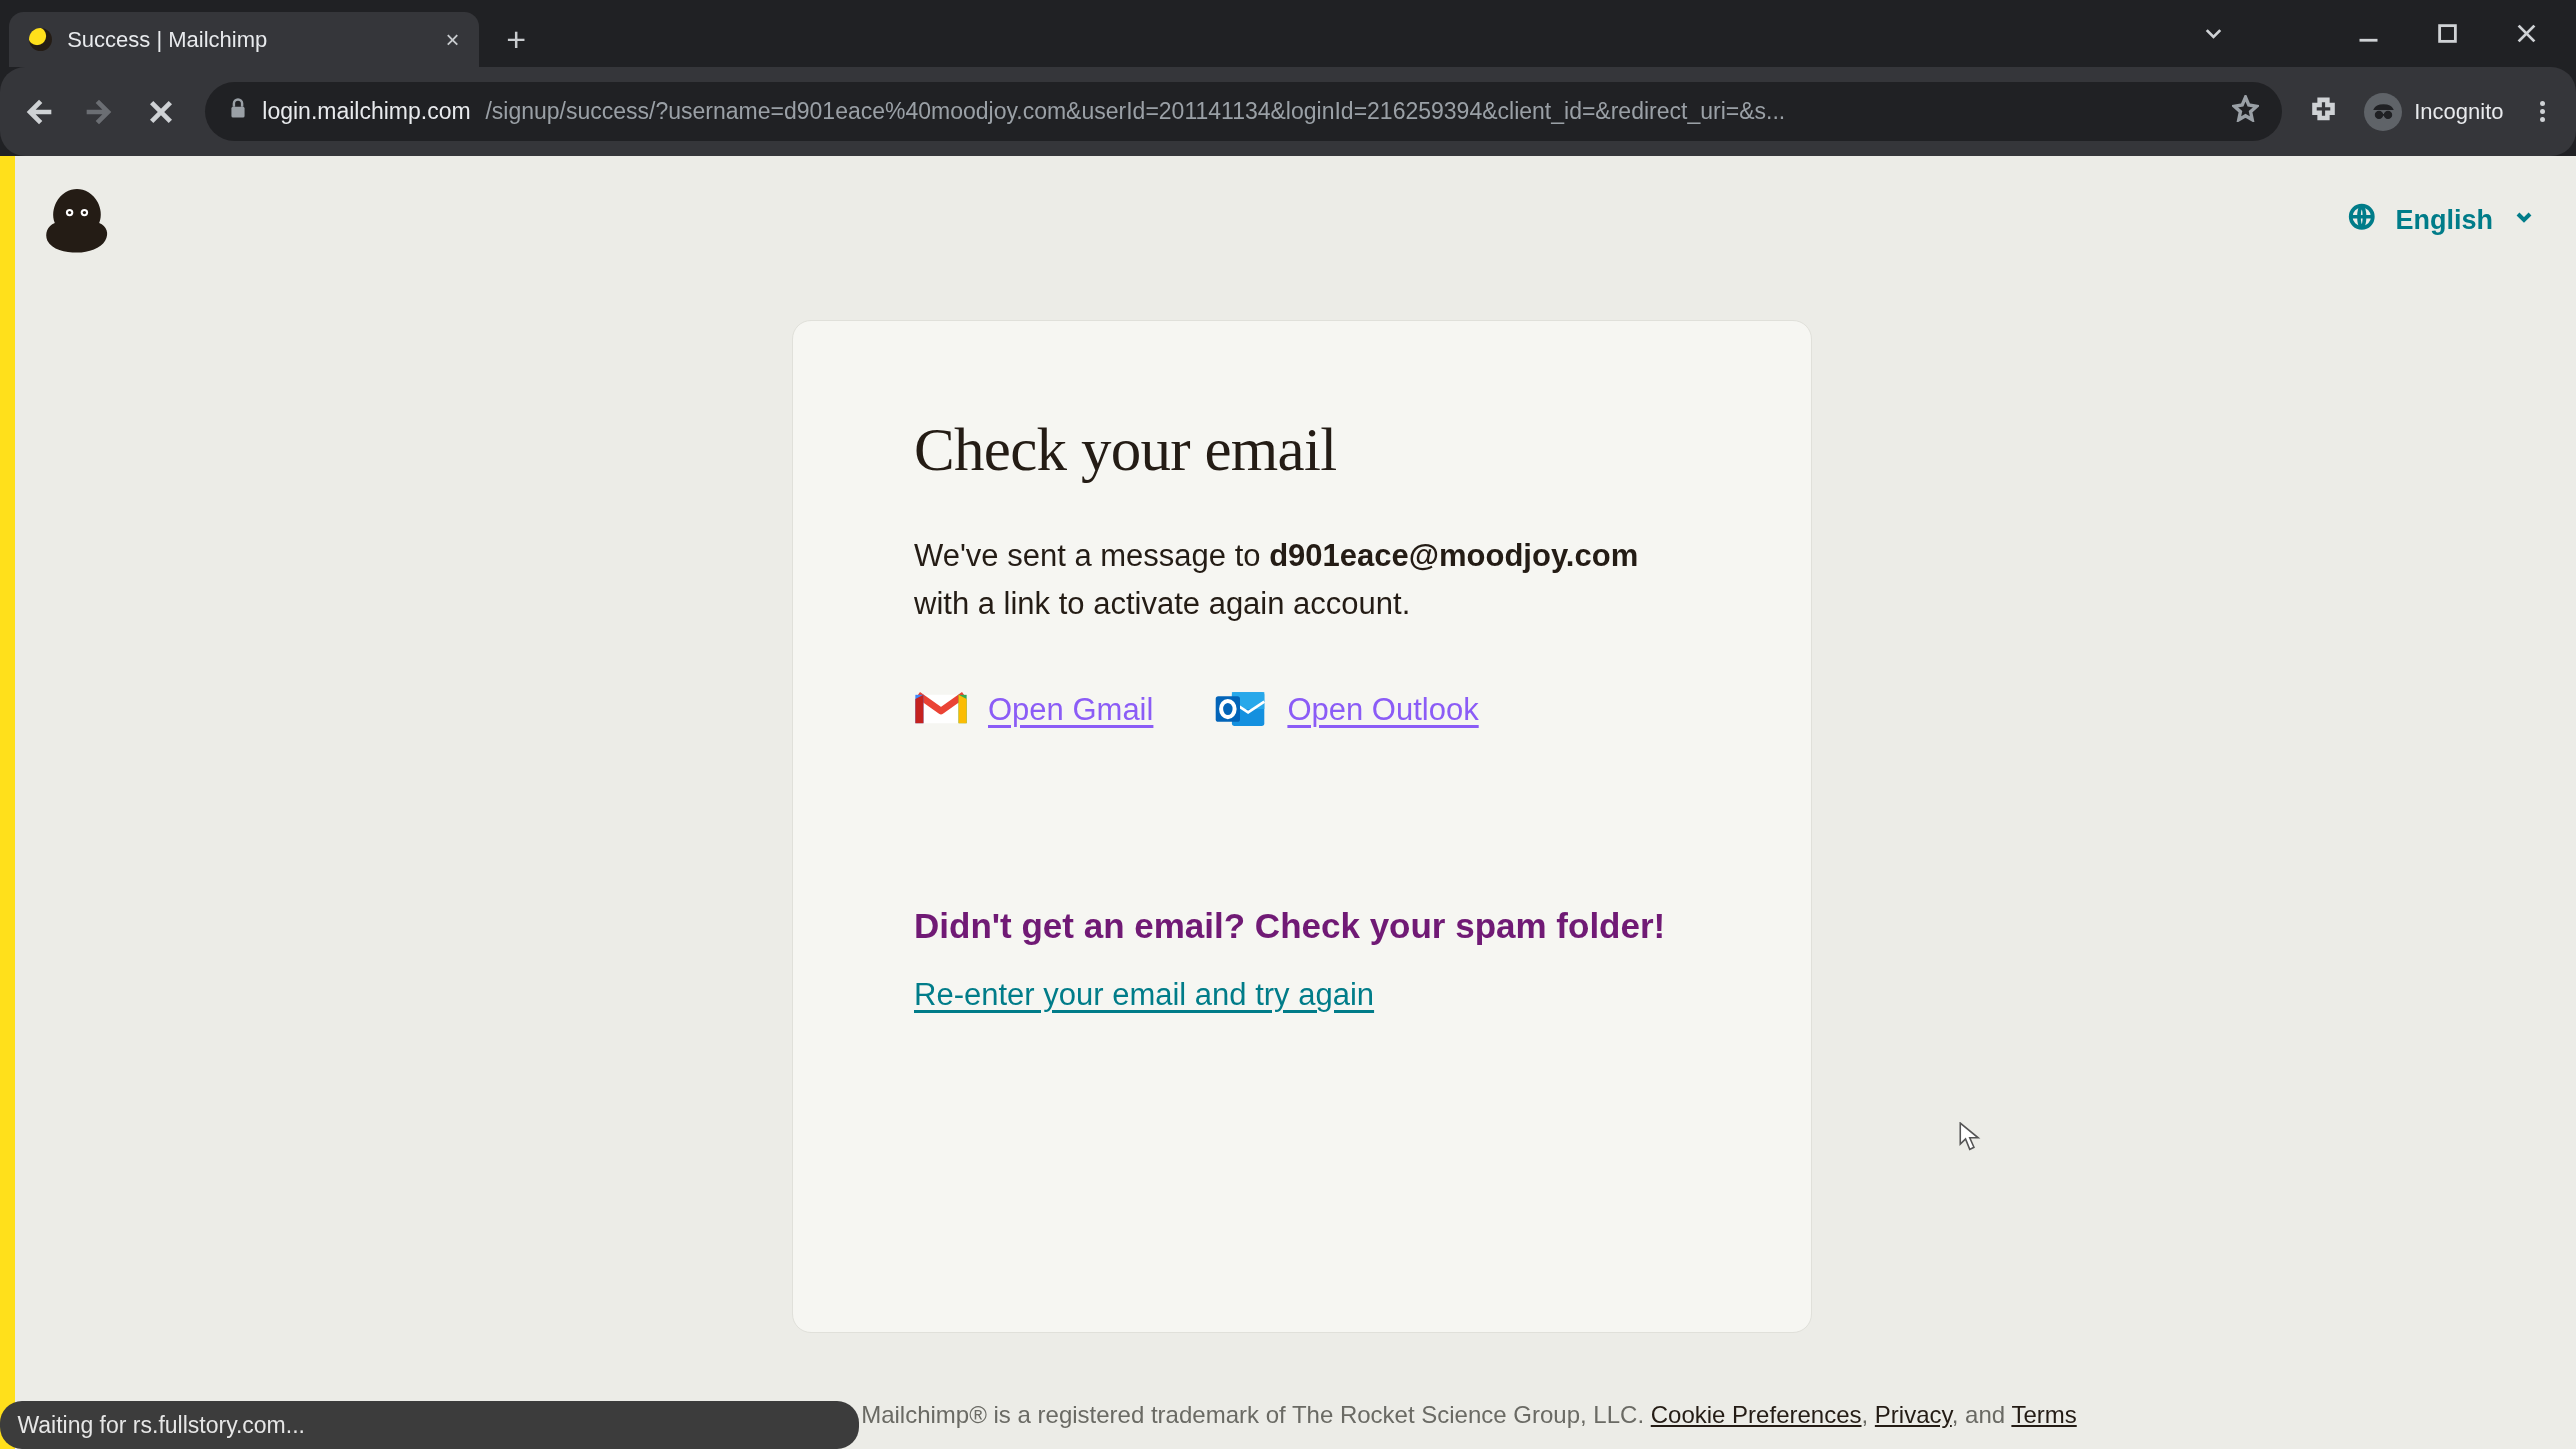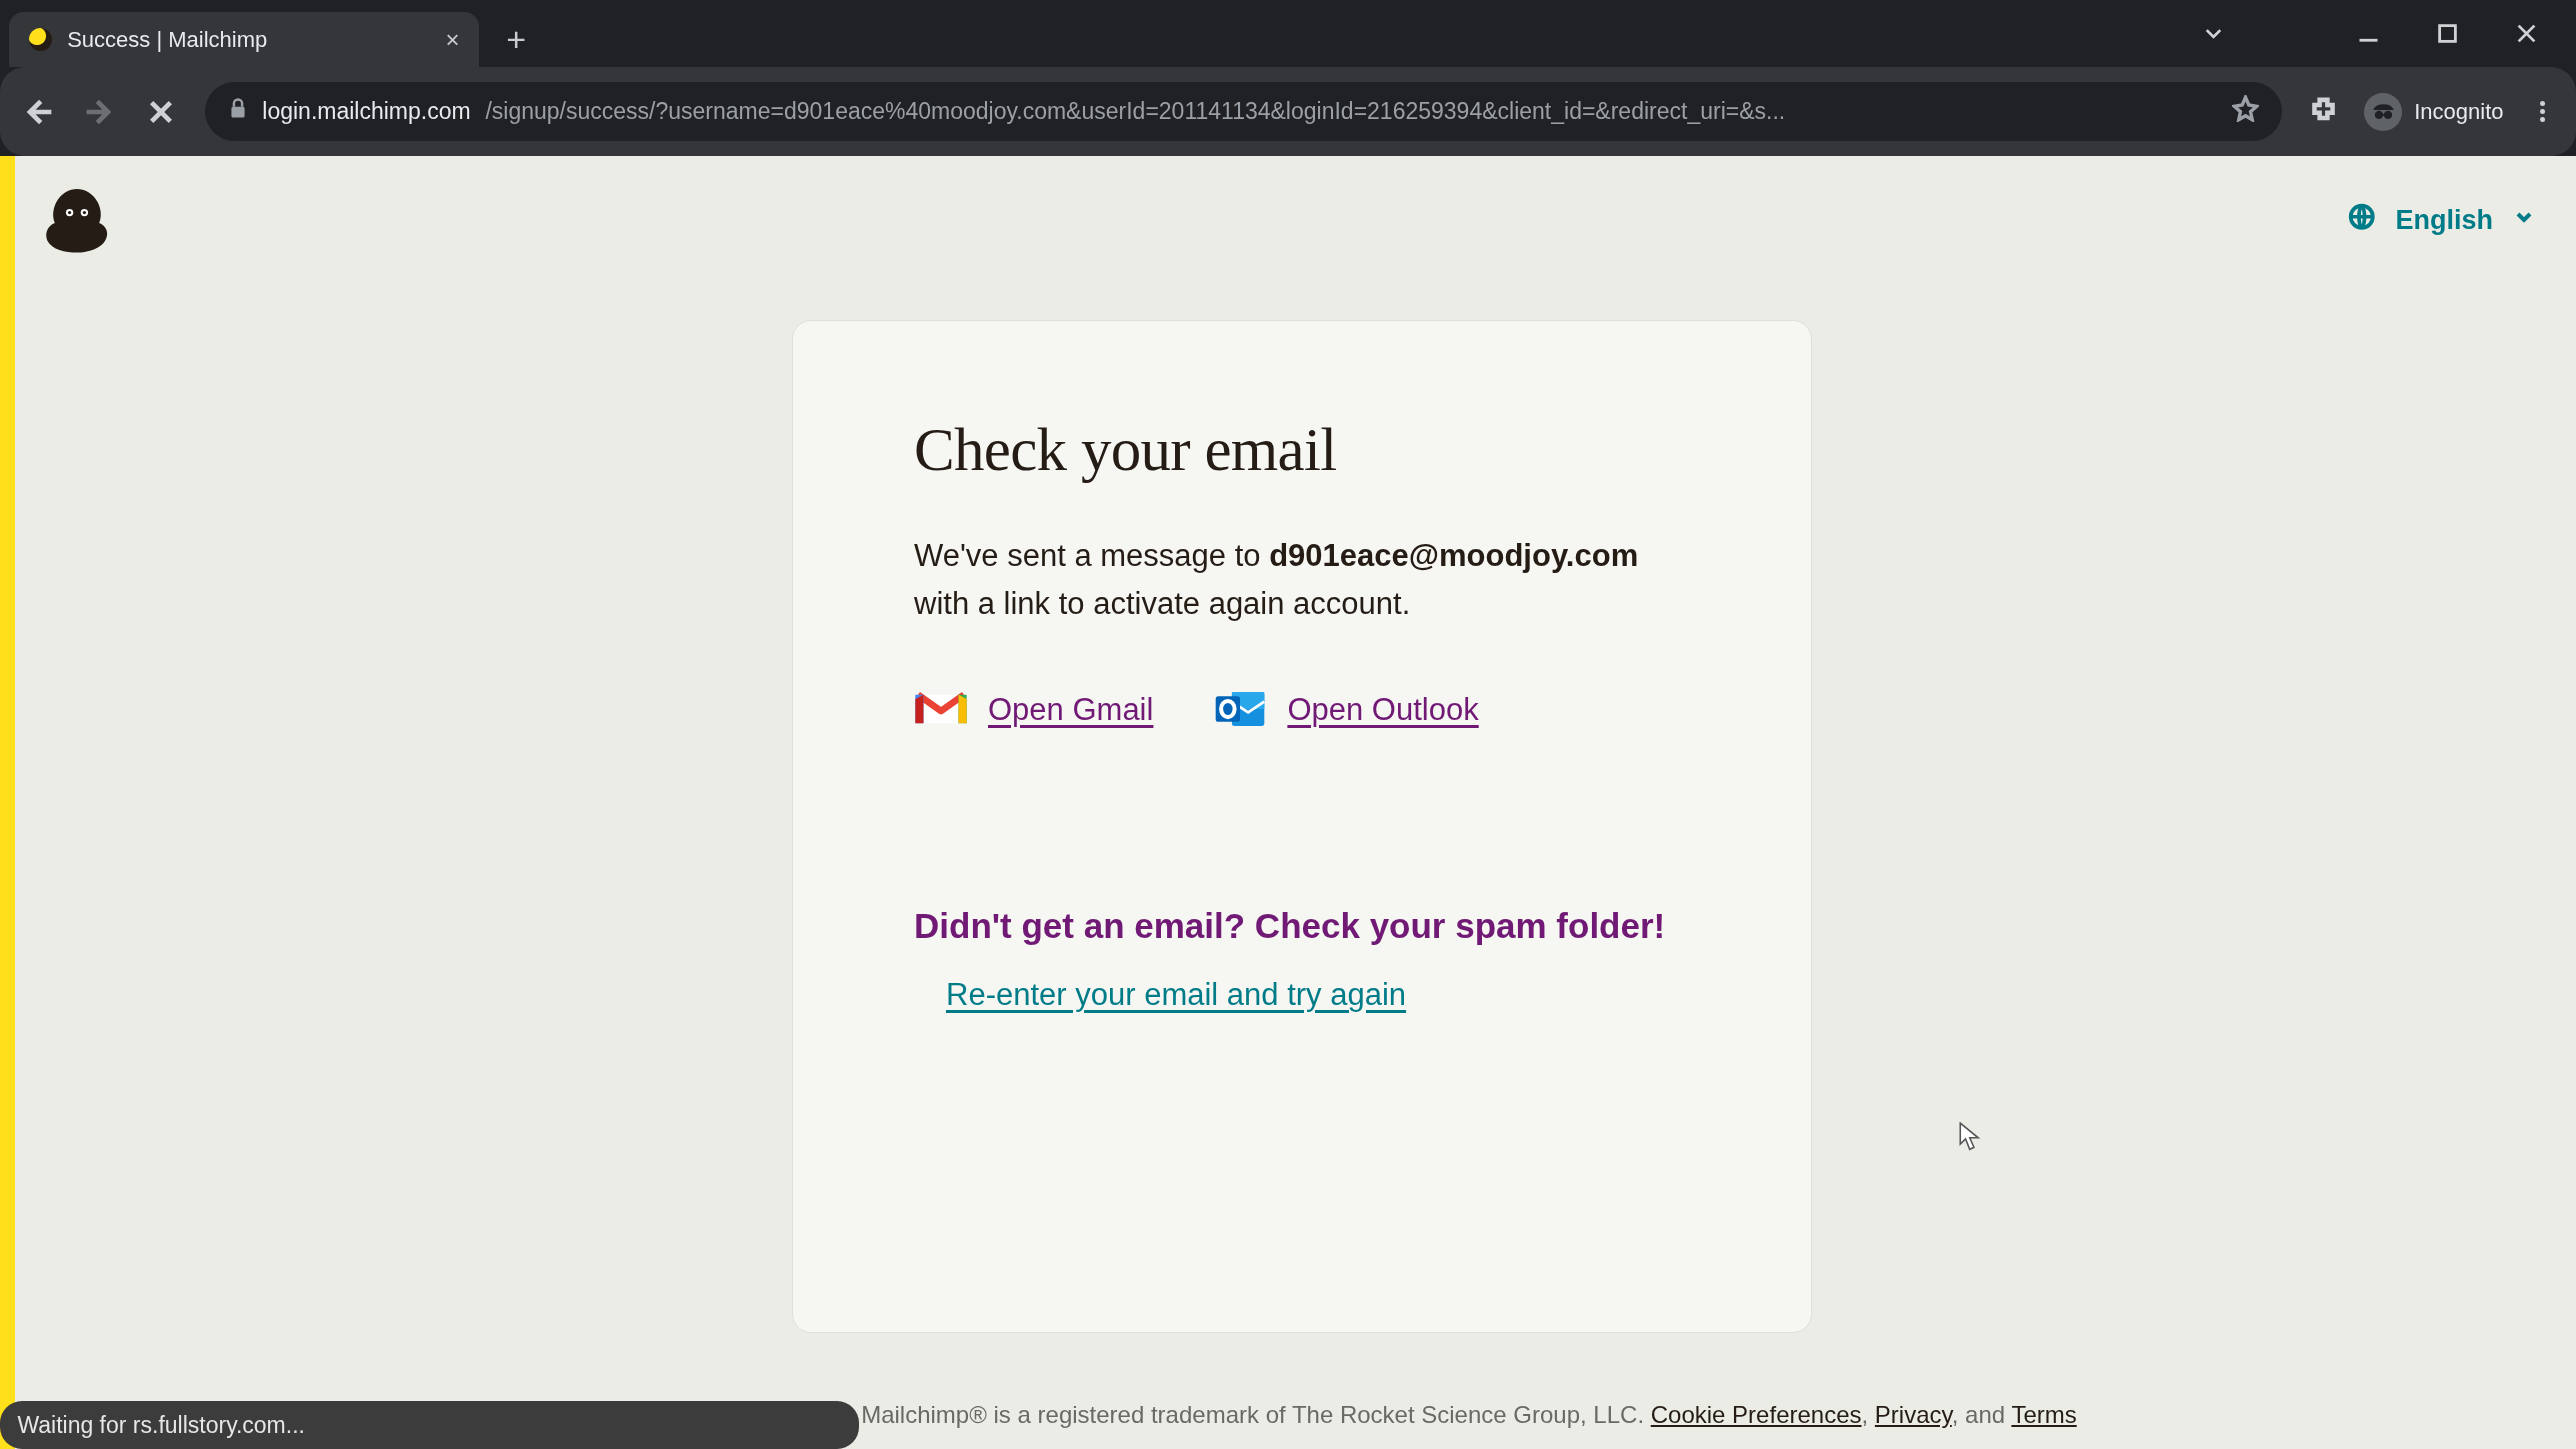--- a/index.html
+++ b/index.html
@@ -65,25 +65,25 @@
   .card h1 {
     font-family: Georgia, "Times New Roman", serif;
     font-weight: 500; font-size: 61px; color:#241c15; letter-spacing:-0.7px;
     margin-bottom: 47px;
   }
   .card .msg { font-size: 31px; color:#241c15; line-height:1.55; margin-bottom: 60px; }
   .card .msg .email { font-weight:700; }
 
   .providers { display:flex; align-items:center; gap:60px; margin-bottom: 174px; }
   .provider { display:flex; align-items:center; gap:20px; cursor:pointer; }
-  .provider .plabel { font-size:31px; color:#701a75; text-decoration: underline; text-underline-offset: 5.4px; }
+  .provider .plabel { font-size:31px; color:#8b5cf6; text-decoration: underline; text-underline-offset: 5.4px; }
   .gmail-ico svg, .outlook-ico svg { width:54px; height:42px; }
 
   .spam { font-size:35px; color:#701a75; font-weight:600; margin-bottom: 31px; }
-  .retry { font-size:31px; color:#007c89; text-decoration: underline; text-underline-offset: 5.4px; cursor:pointer;margin-left:32px; }
+  .retry { font-size:31px; color:#007c89; text-decoration: underline; text-underline-offset: 5.4px; cursor:pointer; }
 
   .footer { position:absolute; left:0; right:0; bottom:0; text-align:center; font-size:24px; color:#6a6a64; padding: 0 40px 20px; }
   .footer a { color:#241c15; text-decoration: underline; cursor:pointer; }
 
   .status-bar {
     position:absolute; left:0; bottom:0; height:48px; min-width:859px; padding:0 17.4px;
     background:#3c3c3c; color:#e6e6e6; font-size:23px; display:flex; align-items:center;
     border-top-right-radius: 4px;
     border-radius: 22px;
   }

